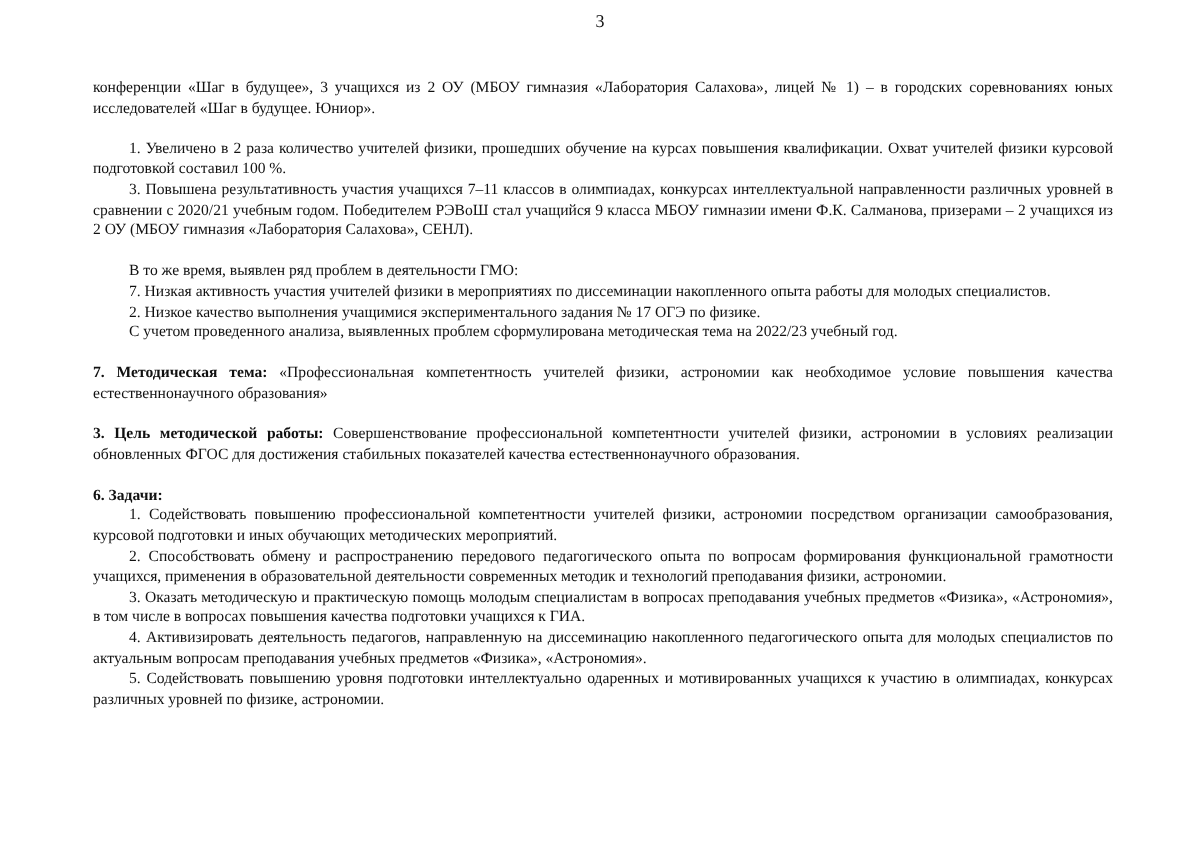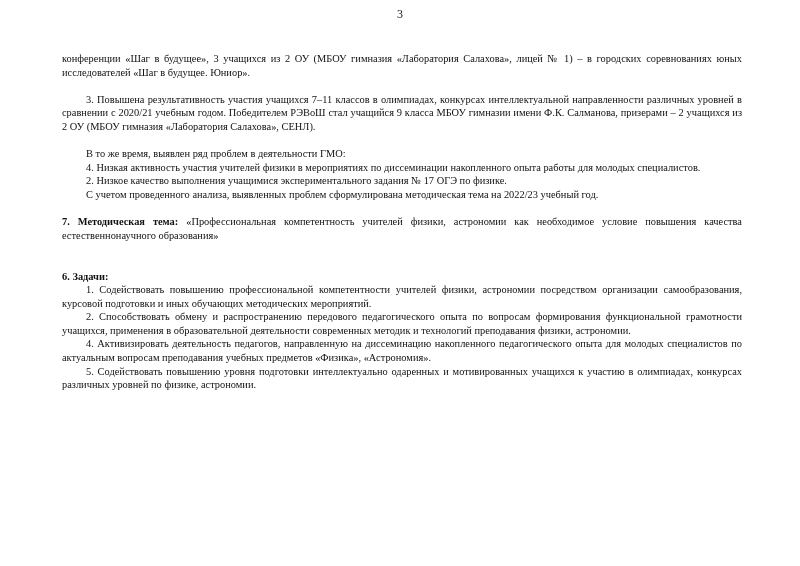--- a/index.html
+++ b/index.html
@@ -18,42 +18,45 @@
 
 <div class="page">
   <div class="pnum">3</div>
 
   <div class="body">
     <p>конференции «Шаг в будущее», 3 учащихся из 2 ОУ (МБОУ гимназия «Лаборатория Салахова», лицей № 1) – в городских соревнованиях юных исследователей «Шаг в будущее. Юниор».</p>
 
     <div class="gap"></div>
 
     <div>
+      <p class="ind">1. Увеличено в 2 раза количество учителей физики, прошедших обучение на курсах повышения квалификации. Охват учителей физики курсовой подготовкой составил 100 %.</p>
       <p class="ind">3. Повышена результативность участия учащихся 7–11 классов в олимпиадах, конкурсах интеллектуальной направленности различных уровней в сравнении с 2020/21 учебным годом. Победителем РЭВоШ стал учащийся 9 класса МБОУ гимназии имени Ф.К. Салманова, призерами – 2 учащихся из 2 ОУ (МБОУ гимназия «Лаборатория Салахова», СЕНЛ).</p>
     </div>
 
     <div class="gap"></div>
 
     <div>
       <p class="ind">В то же время, выявлен ряд проблем в деятельности ГМО:</p>
-      <p class="ind">4.  Низкая активность участия учителей физики в мероприятиях по диссеминации накопленного опыта работы для молодых специалистов.</p>
+      <p class="ind">7.  Низкая активность участия учителей физики в мероприятиях по диссеминации накопленного опыта работы для молодых специалистов.</p>
       <p class="ind">2.  Низкое качество выполнения учащимися экспериментального задания № 17 ОГЭ по физике.</p>
       <p class="ind">С учетом проведенного анализа, выявленных проблем сформулирована методическая тема на 2022/23 учебный год.</p>
     </div>
 
     <div class="gap"></div>
 
     <p><b>7. Методическая тема:</b><span> «Профессиональная компетентность учителей физики, астрономии как необходимое условие повышения качества естественнонаучного образования»</span></p>
 
     <div class="gap"></div>
 
+    <p><b>3. Цель методической работы:</b><span> Совершенствование профессиональной компетентности учителей физики, астрономии в условиях реализации обновленных ФГОС для достижения стабильных показателей качества естественнонаучного образования.</span></p>
 
     <div class="gap"></div>
 
     <div>
       <p><b>6. Задачи:</b></p>
       <p class="ind">1. Содействовать повышению профессиональной компетентности учителей физики, астрономии посредством организации самообразования, курсовой подготовки и иных обучающих методических мероприятий.</p>
       <p class="ind">2. Способствовать обмену и распространению передового педагогического опыта по вопросам формирования функциональной грамотности учащихся, применения в образовательной деятельности современных методик и технологий преподавания физики, астрономии.</p>
+      <p class="ind">3. Оказать методическую и практическую помощь молодым специалистам в вопросах преподавания учебных предметов «Физика», «Астрономия», в том числе в вопросах повышения качества подготовки учащихся к ГИА.</p>
       <p class="ind">4. Активизировать деятельность педагогов, направленную на диссеминацию накопленного педагогического опыта для молодых специалистов по актуальным вопросам преподавания учебных предметов «Физика», «Астрономия».</p>
       <p class="ind">5. Содействовать повышению уровня подготовки интеллектуально одаренных и мотивированных учащихся к участию в олимпиадах, конкурсах различных уровней по физике, астрономии.</p>
     </div>
   </div>
 </div>
 
 </body></html>

